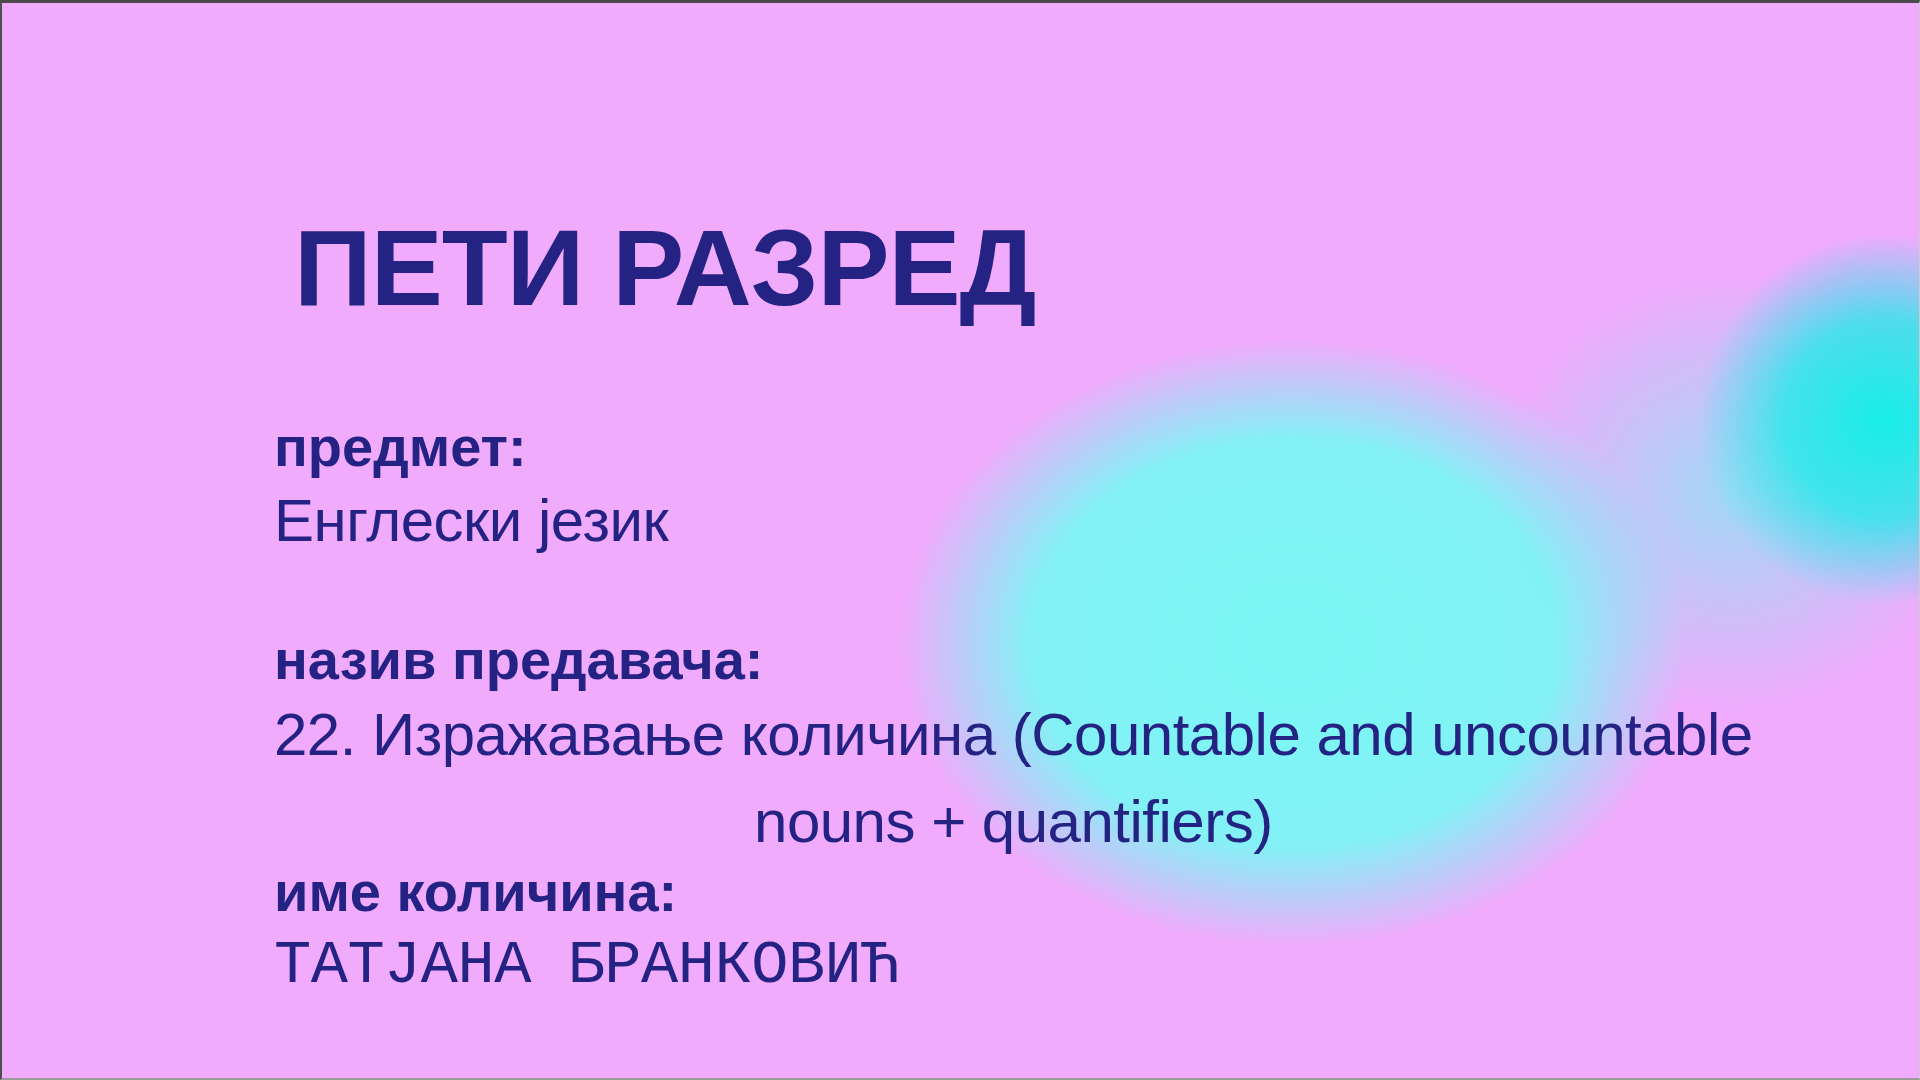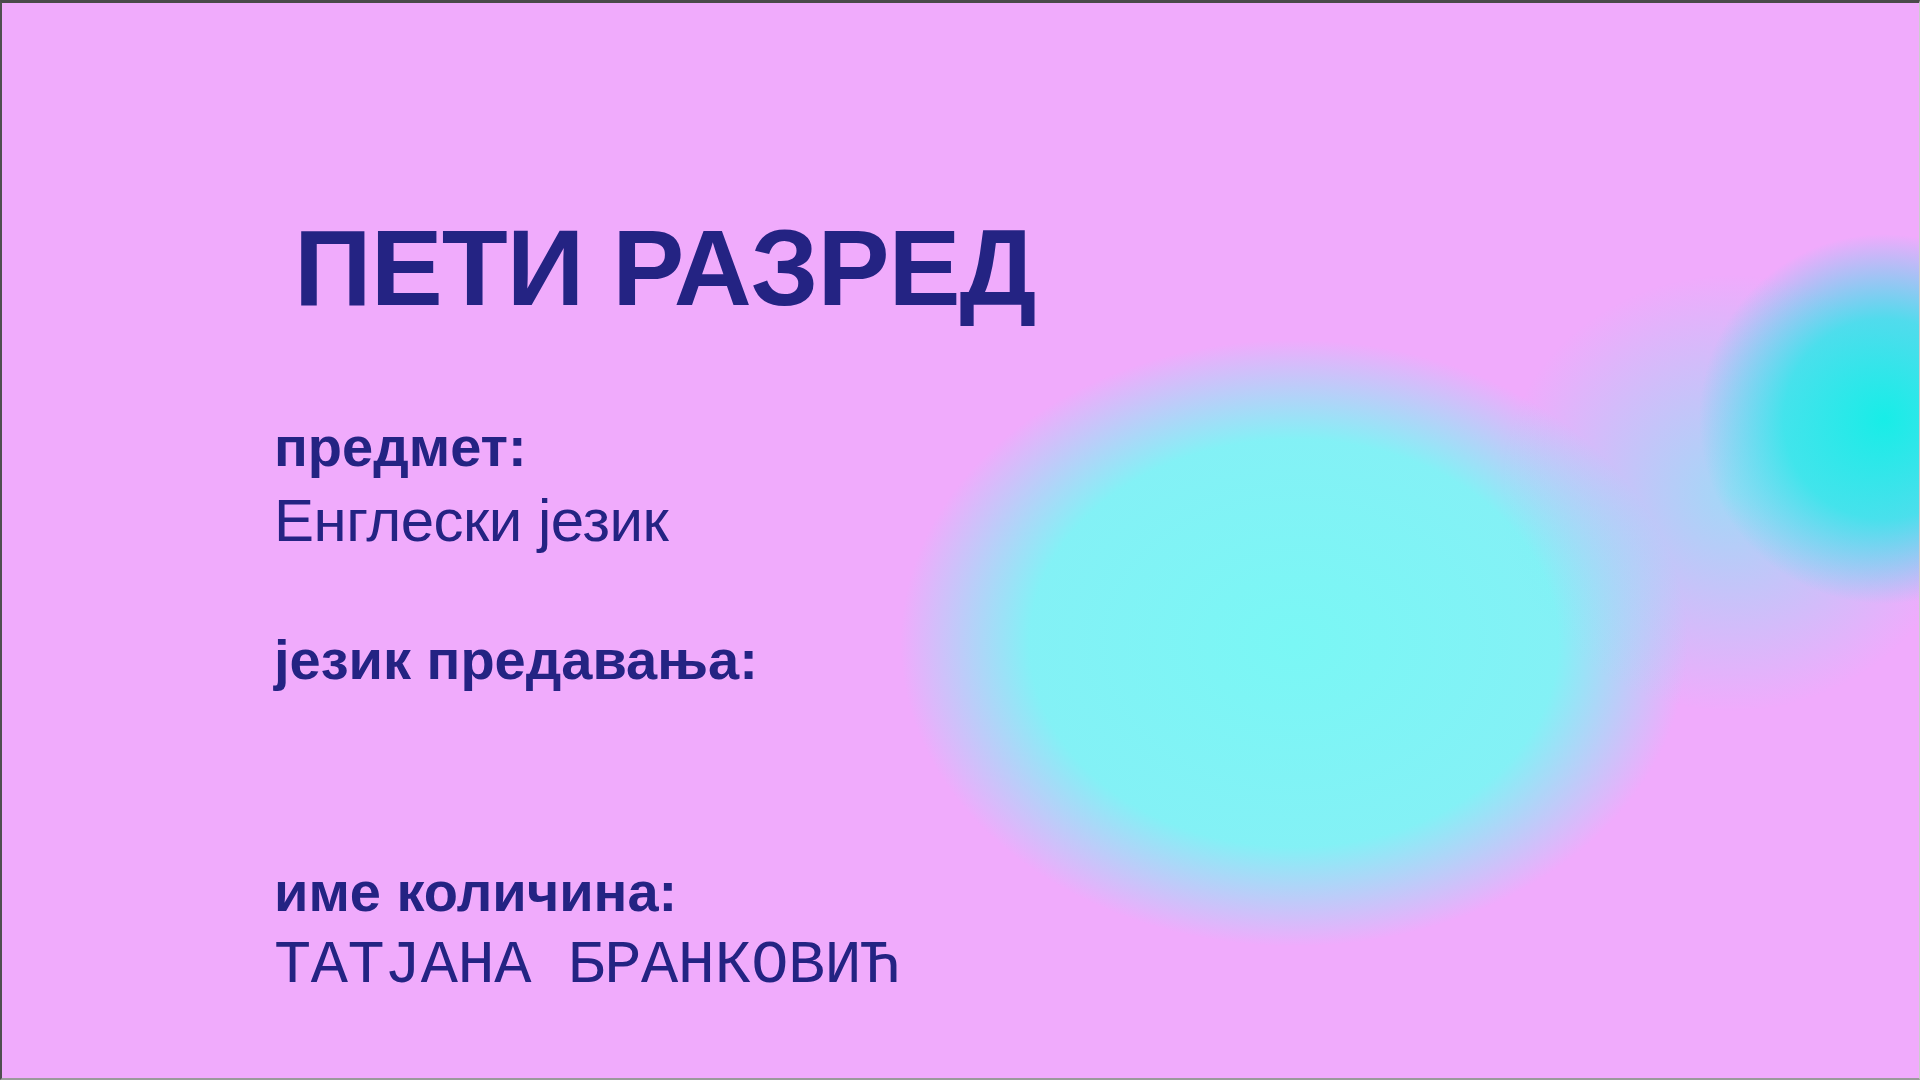--- a/index.html
+++ b/index.html
@@ -88,20 +88,22 @@
 <div class="frame">
 
   <div class="blob-layer"></div>
 
   <div class="txt slide-title">ПЕТИ РАЗРЕД</div>
 
   <div class="txt label subject-label">предмет:</div>
 
   <div class="txt value subject-value">Енглески језик</div>
 
-  <div class="txt label lecture-label">језик предавања:</div>
+  <div class="txt label lecture-label">назив предавача:</div>
 
+  <div class="txt value lecture-value">22. Изражавање количина (Countable and uncountable
+nouns + quantifiers)</div>
 
   <div class="txt label lecturer-label">име количина:</div>
 
   <div class="txt value lecturer-value">ТАТЈАНА БРАНКОВИЋ</div>
 
 </div>
 
 </body></html>

